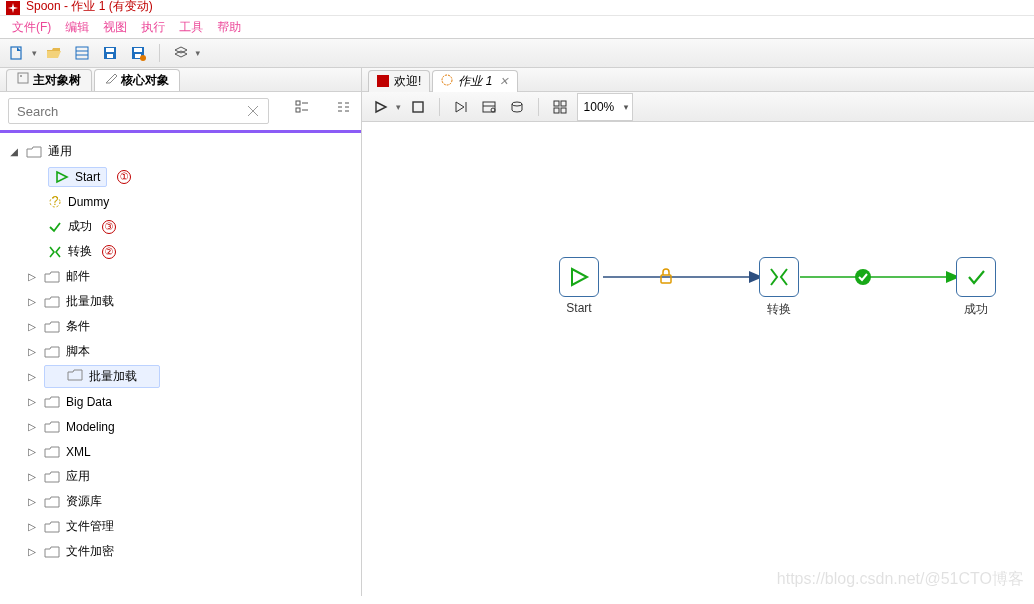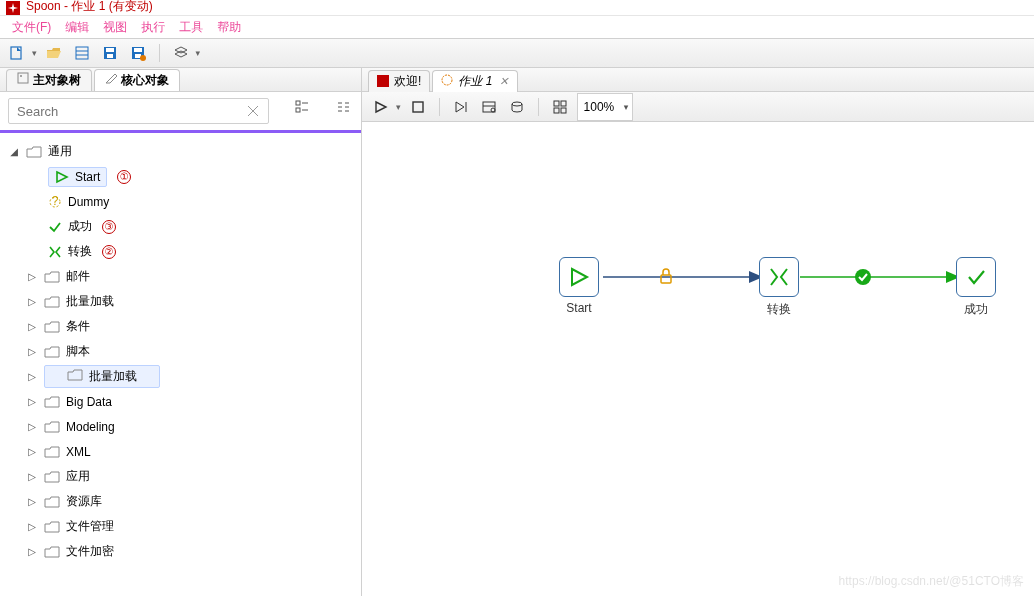--- a/index.html
+++ b/index.html
@@ -35,21 +35,21 @@
   .doc-tab.active { background: #fff; font-style: italic; }
   .tab-close { font-size: 11px; color: #888; margin-left: 2px; }
   .canvas-toolbar { height: 30px; border-bottom: 1px solid #d0d0d0; background: linear-gradient(#f9f9f9,#ececec); display: flex; align-items: center; gap: 6px; padding: 0 8px; }
   .zoom { border: 1px solid #cfcfcf; height: 28px; padding: 0 18px 0 6px; background: #fff; display: inline-flex; align-items: center; position: relative; }
   .zoom .caret { position:absolute; right:4px; font-size:9px; color:#555; }
   .canvas { flex: 1; position: relative; background: #fff; }
   .node { position: absolute; display: flex; flex-direction: column; align-items: center; }
   .node-box { width: 40px; height: 40px; border: 1px solid #3a6ea5; border-radius: 6px; background: #fff; display: flex; align-items: center; justify-content: center; }
   .node-label { margin-top: 4px; color: #333; font-size: 12px; }
   .hop { position:absolute; }
-  .watermark { position:absolute; right:10px; bottom:6px; color:rgba(0,0,0,0.12); font-size:12px; pointer-events:none;margin-left:40px;}
+  .watermark { position:absolute; right:10px; bottom:6px; color:rgba(0,0,0,0.12); font-size:16px; pointer-events:none;margin-left:40px;}
   .folder svg, .icon svg { display:block; }
 </style>
 </head>
 <body>
 
 <div class="title-bar">
   <span class="title-icon">
     <svg viewBox="0 0 10 10">
         <path d="M5 0 L6 4 L10 5 L6 6 L5 10 L4 6 L0 5 L4 4 Z" fill="#fff"></path>
       </svg>

